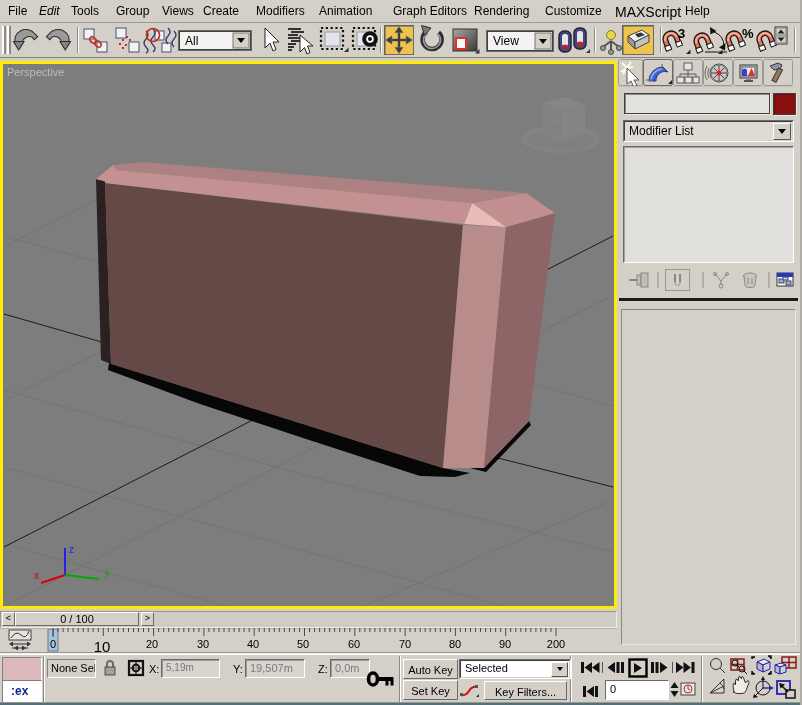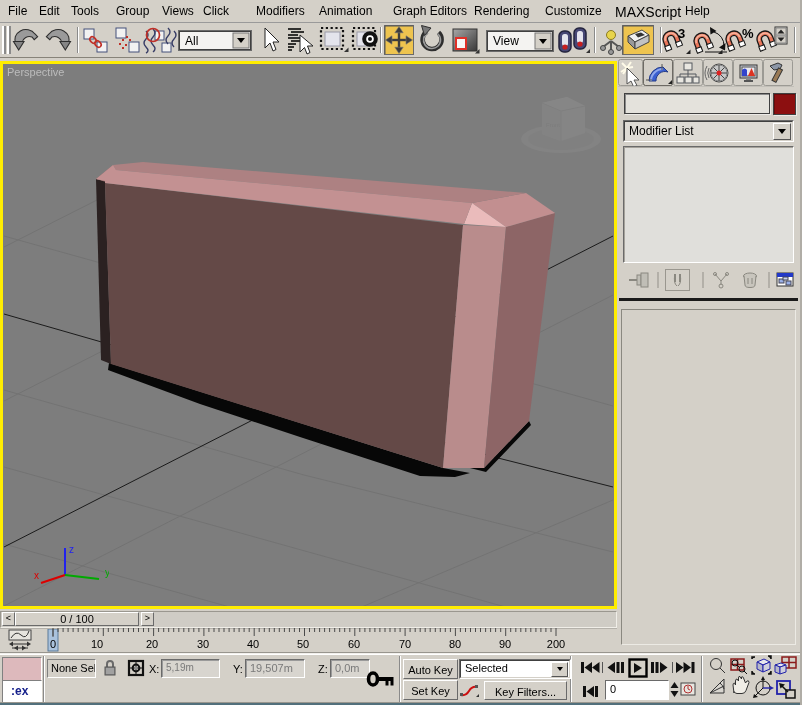--- a/index.html
+++ b/index.html
@@ -3,25 +3,25 @@
 html,body{margin:0;padding:0;}
 body{width:802px;height:705px;position:relative;background:#d4d0c8;font-family:"Liberation Sans",sans-serif;overflow:hidden;}
 .abs{position:absolute;}
 .raised{border:1px solid;border-color:#ffffff #6a6a6a #6a6a6a #ffffff;background:#d4d0c8;}
 .btxt{font-size:11px;color:#000;}
 </style></head>
 <body>
 
 <div class="abs" id="menubar" style="left:0;top:0;width:802px;height:22px;background:#d4d0c8;border-bottom:1px solid #9a9a9a;">
   <div class="abs btxt" style="left:8px;top:4px;font-size:12px;">File</div>
-  <div class="abs btxt" style="left:39px;top:4px;font-size:12px;">Edit</div>
+  <div class="abs btxt" style="left:39px;top:4px;font-size:12px;font-style:italic;">Edit</div>
   <div class="abs btxt" style="left:71px;top:4px;font-size:12px;">Tools</div>
   <div class="abs btxt" style="left:116px;top:4px;font-size:12px;">Group</div>
   <div class="abs btxt" style="left:162px;top:4px;font-size:12px;">Views</div>
-  <div class="abs btxt" style="left:203px;top:4px;font-size:12px;">Click</div>
+  <div class="abs btxt" style="left:203px;top:4px;font-size:12px;">Create</div>
   <div class="abs btxt" style="left:256px;top:4px;font-size:12px;">Modifiers</div>
   <div class="abs btxt" style="left:319px;top:4px;font-size:12px;">Animation</div>
   <div class="abs btxt" style="left:393px;top:4px;font-size:12px;">Graph Editors</div>
   <div class="abs btxt" style="left:474px;top:4px;font-size:12px;">Rendering</div>
   <div class="abs btxt" style="left:545px;top:4px;font-size:12px;">Customize</div>
   <div class="abs btxt" style="left:615px;top:4px;font-size:14px;">MAXScript</div>
   <div class="abs btxt" style="left:685px;top:4px;font-size:12px;">Help</div>
 </div>
 
 <div class="abs" id="toolbar" style="left:0;top:23px;width:802px;height:34px;background:#d4d0c8;border-bottom:1px solid #878379;">
@@ -584,21 +584,21 @@
         <line x1="525.8" y1="0" x2="525.8" y2="4"></line>
         <line x1="530.8" y1="0" x2="530.8" y2="4"></line>
         <line x1="535.9" y1="0" x2="535.9" y2="4"></line>
         <line x1="540.9" y1="0" x2="540.9" y2="4"></line>
         <line x1="545.9" y1="0" x2="545.9" y2="4"></line>
         <line x1="551.0" y1="0" x2="551.0" y2="4"></line>
         <line x1="556.0" y1="0" x2="556.0" y2="8"></line>
       </g>
     </svg>
 <div class="abs" style="left:48px;top:10px;width:10px;text-align:center;font-size:11px;color:#000;">0</div>
-<div class="abs" style="left:91px;top:10px;width:22px;text-align:left;font-size:11px;color:#000;">10</div>
+<div class="abs" style="left:91px;top:10px;width:22px;text-align:center;font-size:15px;color:#000;">10</div>
 <div class="abs" style="left:141px;top:10px;width:22px;text-align:center;font-size:11px;color:#000;">20</div>
 <div class="abs" style="left:192px;top:10px;width:22px;text-align:center;font-size:11px;color:#000;">30</div>
 <div class="abs" style="left:242px;top:10px;width:22px;text-align:center;font-size:11px;color:#000;">40</div>
 <div class="abs" style="left:292px;top:10px;width:22px;text-align:center;font-size:11px;color:#000;">50</div>
 <div class="abs" style="left:343px;top:10px;width:22px;text-align:center;font-size:11px;color:#000;">60</div>
 <div class="abs" style="left:394px;top:10px;width:22px;text-align:center;font-size:11px;color:#000;">70</div>
 <div class="abs" style="left:444px;top:10px;width:22px;text-align:center;font-size:11px;color:#000;">80</div>
 <div class="abs" style="left:494px;top:10px;width:22px;text-align:center;font-size:11px;color:#000;">90</div>
 <div class="abs" style="left:542px;top:10px;width:28px;text-align:center;font-size:11px;color:#000;">200</div>
 </div>

